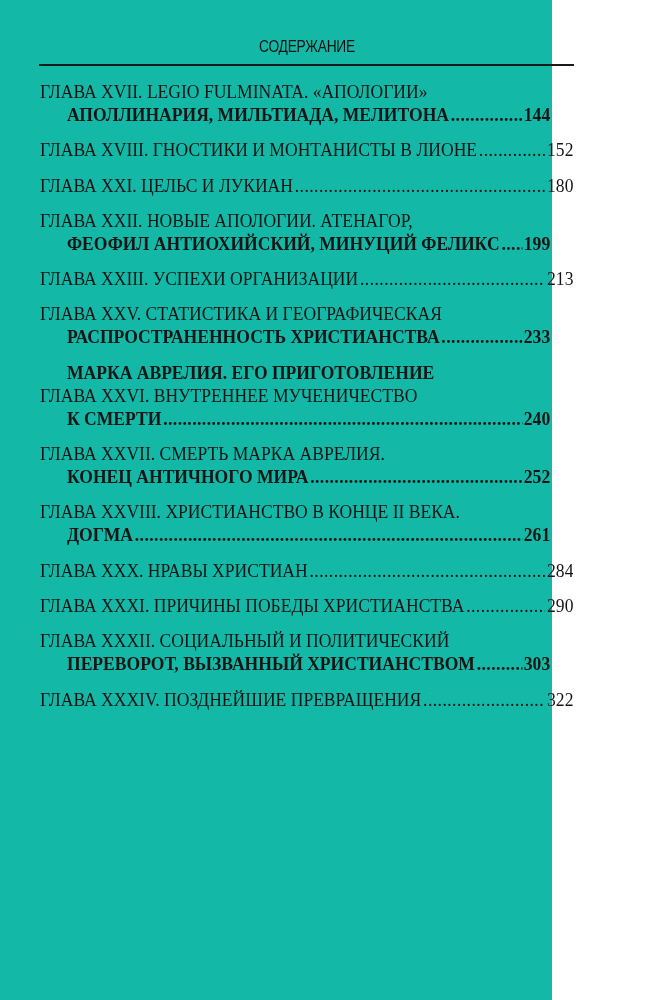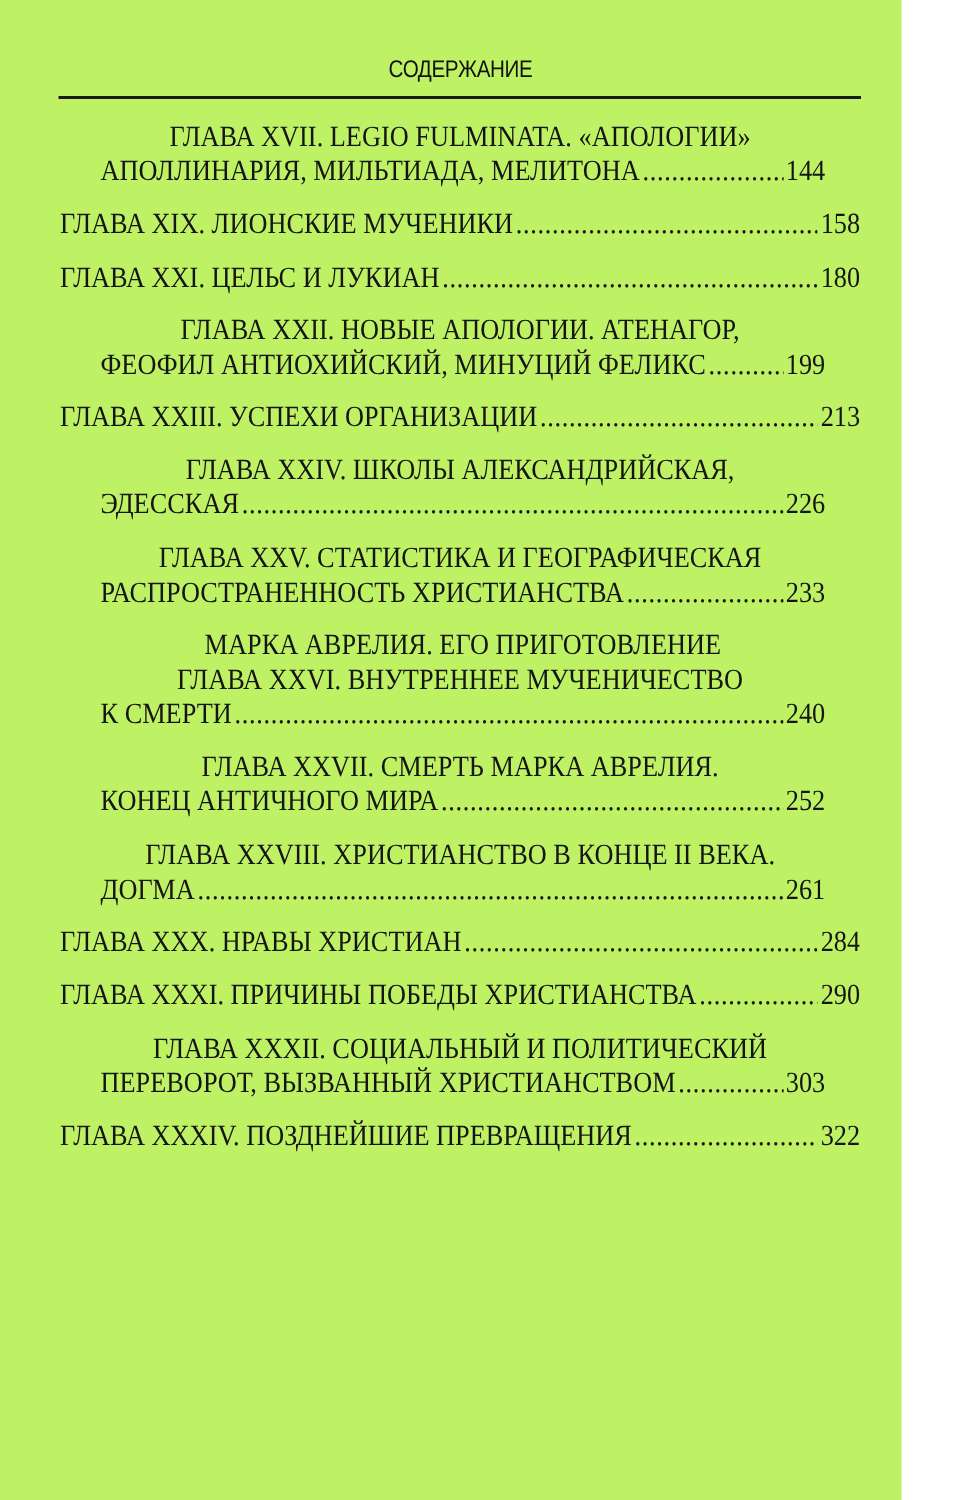--- a/index.html
+++ b/index.html
@@ -10,23 +10,23 @@
   body {
     width: 646px;
     height: 1000px;
     position: relative;
     overflow: hidden;
     color: #111111;
   }
   .page {
     position: absolute;
     left: 0; top: 0;
-    width: 601px;
+    width: 552px;
     height: 1000px;
-    background: #bef264;
+    background: #14b8a6;
   }
   .running-head {
     position: absolute;
     left: 40px;
     width: 534px;
     top: 37px;
     text-align: center;
     font-family: "Liberation Sans", sans-serif;
     font-size: 16px;
     letter-spacing: -0.3px;
@@ -52,30 +52,30 @@
     padding: 0;
     list-style: none;
     font-family: "Liberation Serif", serif;
     font-size: 19.5px;
     line-height: 23px;
     color: #151515;
   }
   .entry {
     margin: 0 0 12.3px 0;
     padding: 0;
-    text-align: center;
   }
   .line {
     display: block;
     white-space: nowrap;
     height: 23px;
     overflow: hidden;
   }
   .line.cont {
     padding-left: 27px;
+    font-weight: bold;
   }
   .inner {
     display: inline-block;
     transform: scaleX(0.9);
     transform-origin: left center;
     width: 111.2%;
   }
   .line.cont .inner {
     width: 106.1%;
   }
@@ -113,30 +113,30 @@
       <span class="line"><span class="inner">ГЛАВА XVII. LEGIO FULMINATA. «АПОЛОГИИ»</span></span>
       <span class="line cont">
           <span class="inner leader-line">
             <span class="t">АПОЛЛИНАРИЯ, МИЛЬТИАДА, МЕЛИТОНА</span>
             <span class="dots"></span>
             <span class="num">144</span>
           </span>
         </span>
     </li>
 
-
-    <li class="entry">
-      <span class="line">
-          <span class="inner leader-line">
-            <span class="t">ГЛАВА XIX. ЛИОНСКИЕ МУЧЕНИКИ</span>
-            <span class="dots"></span>
-            <span class="num">158</span>
-          </span>
-        </span>
-    </li>
+    <li class="entry">
+      <span class="line">
+          <span class="inner leader-line">
+            <span class="t">ГЛАВА XVIII. ГНОСТИКИ И МОНТАНИСТЫ В ЛИОНЕ</span>
+            <span class="dots"></span>
+            <span class="num">152</span>
+          </span>
+        </span>
+    </li>
+
 
     <li class="entry">
     </li>
 
     <li class="entry">
       <span class="line">
           <span class="inner leader-line">
             <span class="t">ГЛАВА XXI. ЦЕЛЬС И ЛУКИАН</span>
             <span class="dots"></span>
             <span class="num">180</span>
@@ -158,30 +158,20 @@
     <li class="entry">
       <span class="line">
           <span class="inner leader-line">
             <span class="t">ГЛАВА XXIII. УСПЕХИ ОРГАНИЗАЦИИ</span>
             <span class="dots"></span>
             <span class="num">213</span>
           </span>
         </span>
     </li>
 
-    <li class="entry">
-      <span class="line"><span class="inner">ГЛАВА XXIV. ШКОЛЫ АЛЕКСАНДРИЙСКАЯ,</span></span>
-      <span class="line cont">
-          <span class="inner leader-line">
-            <span class="t">ЭДЕССКАЯ</span>
-            <span class="dots"></span>
-            <span class="num">226</span>
-          </span>
-        </span>
-    </li>
 
     <li class="entry">
       <span class="line"><span class="inner">ГЛАВА XXV. СТАТИСТИКА И ГЕОГРАФИЧЕСКАЯ</span></span>
       <span class="line cont">
           <span class="inner leader-line">
             <span class="t">РАСПРОСТРАНЕННОСТЬ ХРИСТИАНСТВА</span>
             <span class="dots"></span>
             <span class="num">233</span>
           </span>
         </span>

